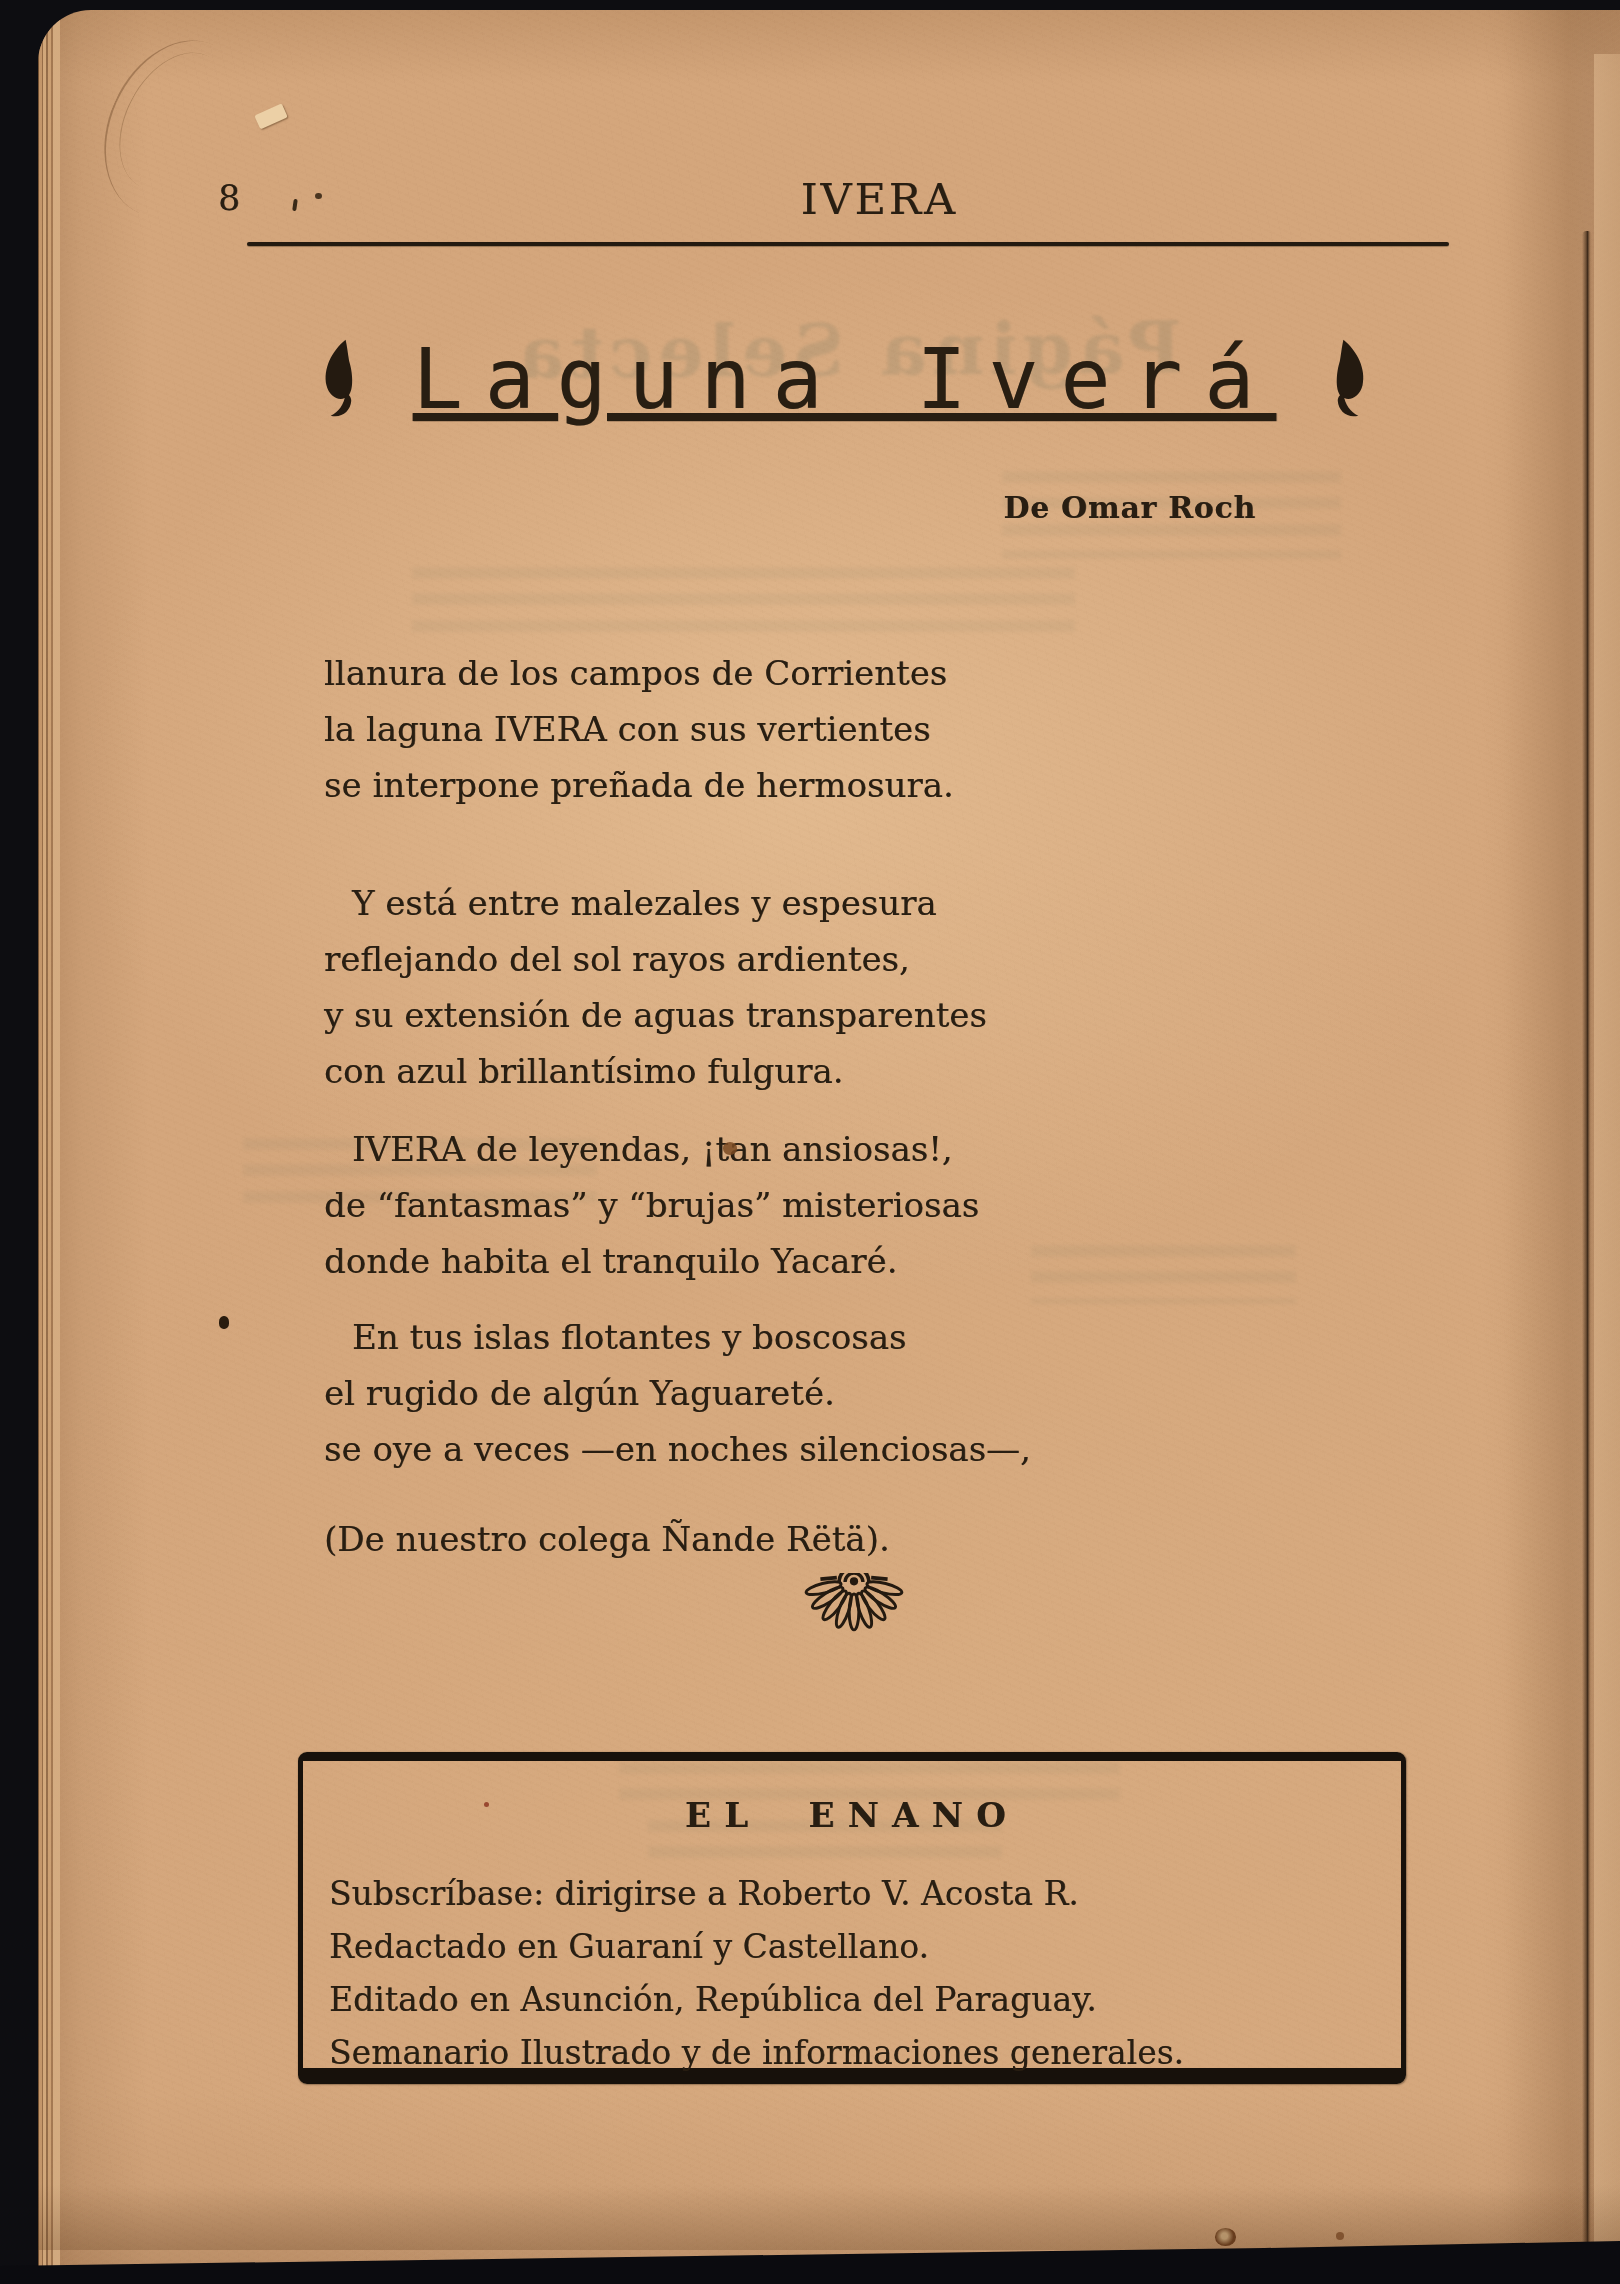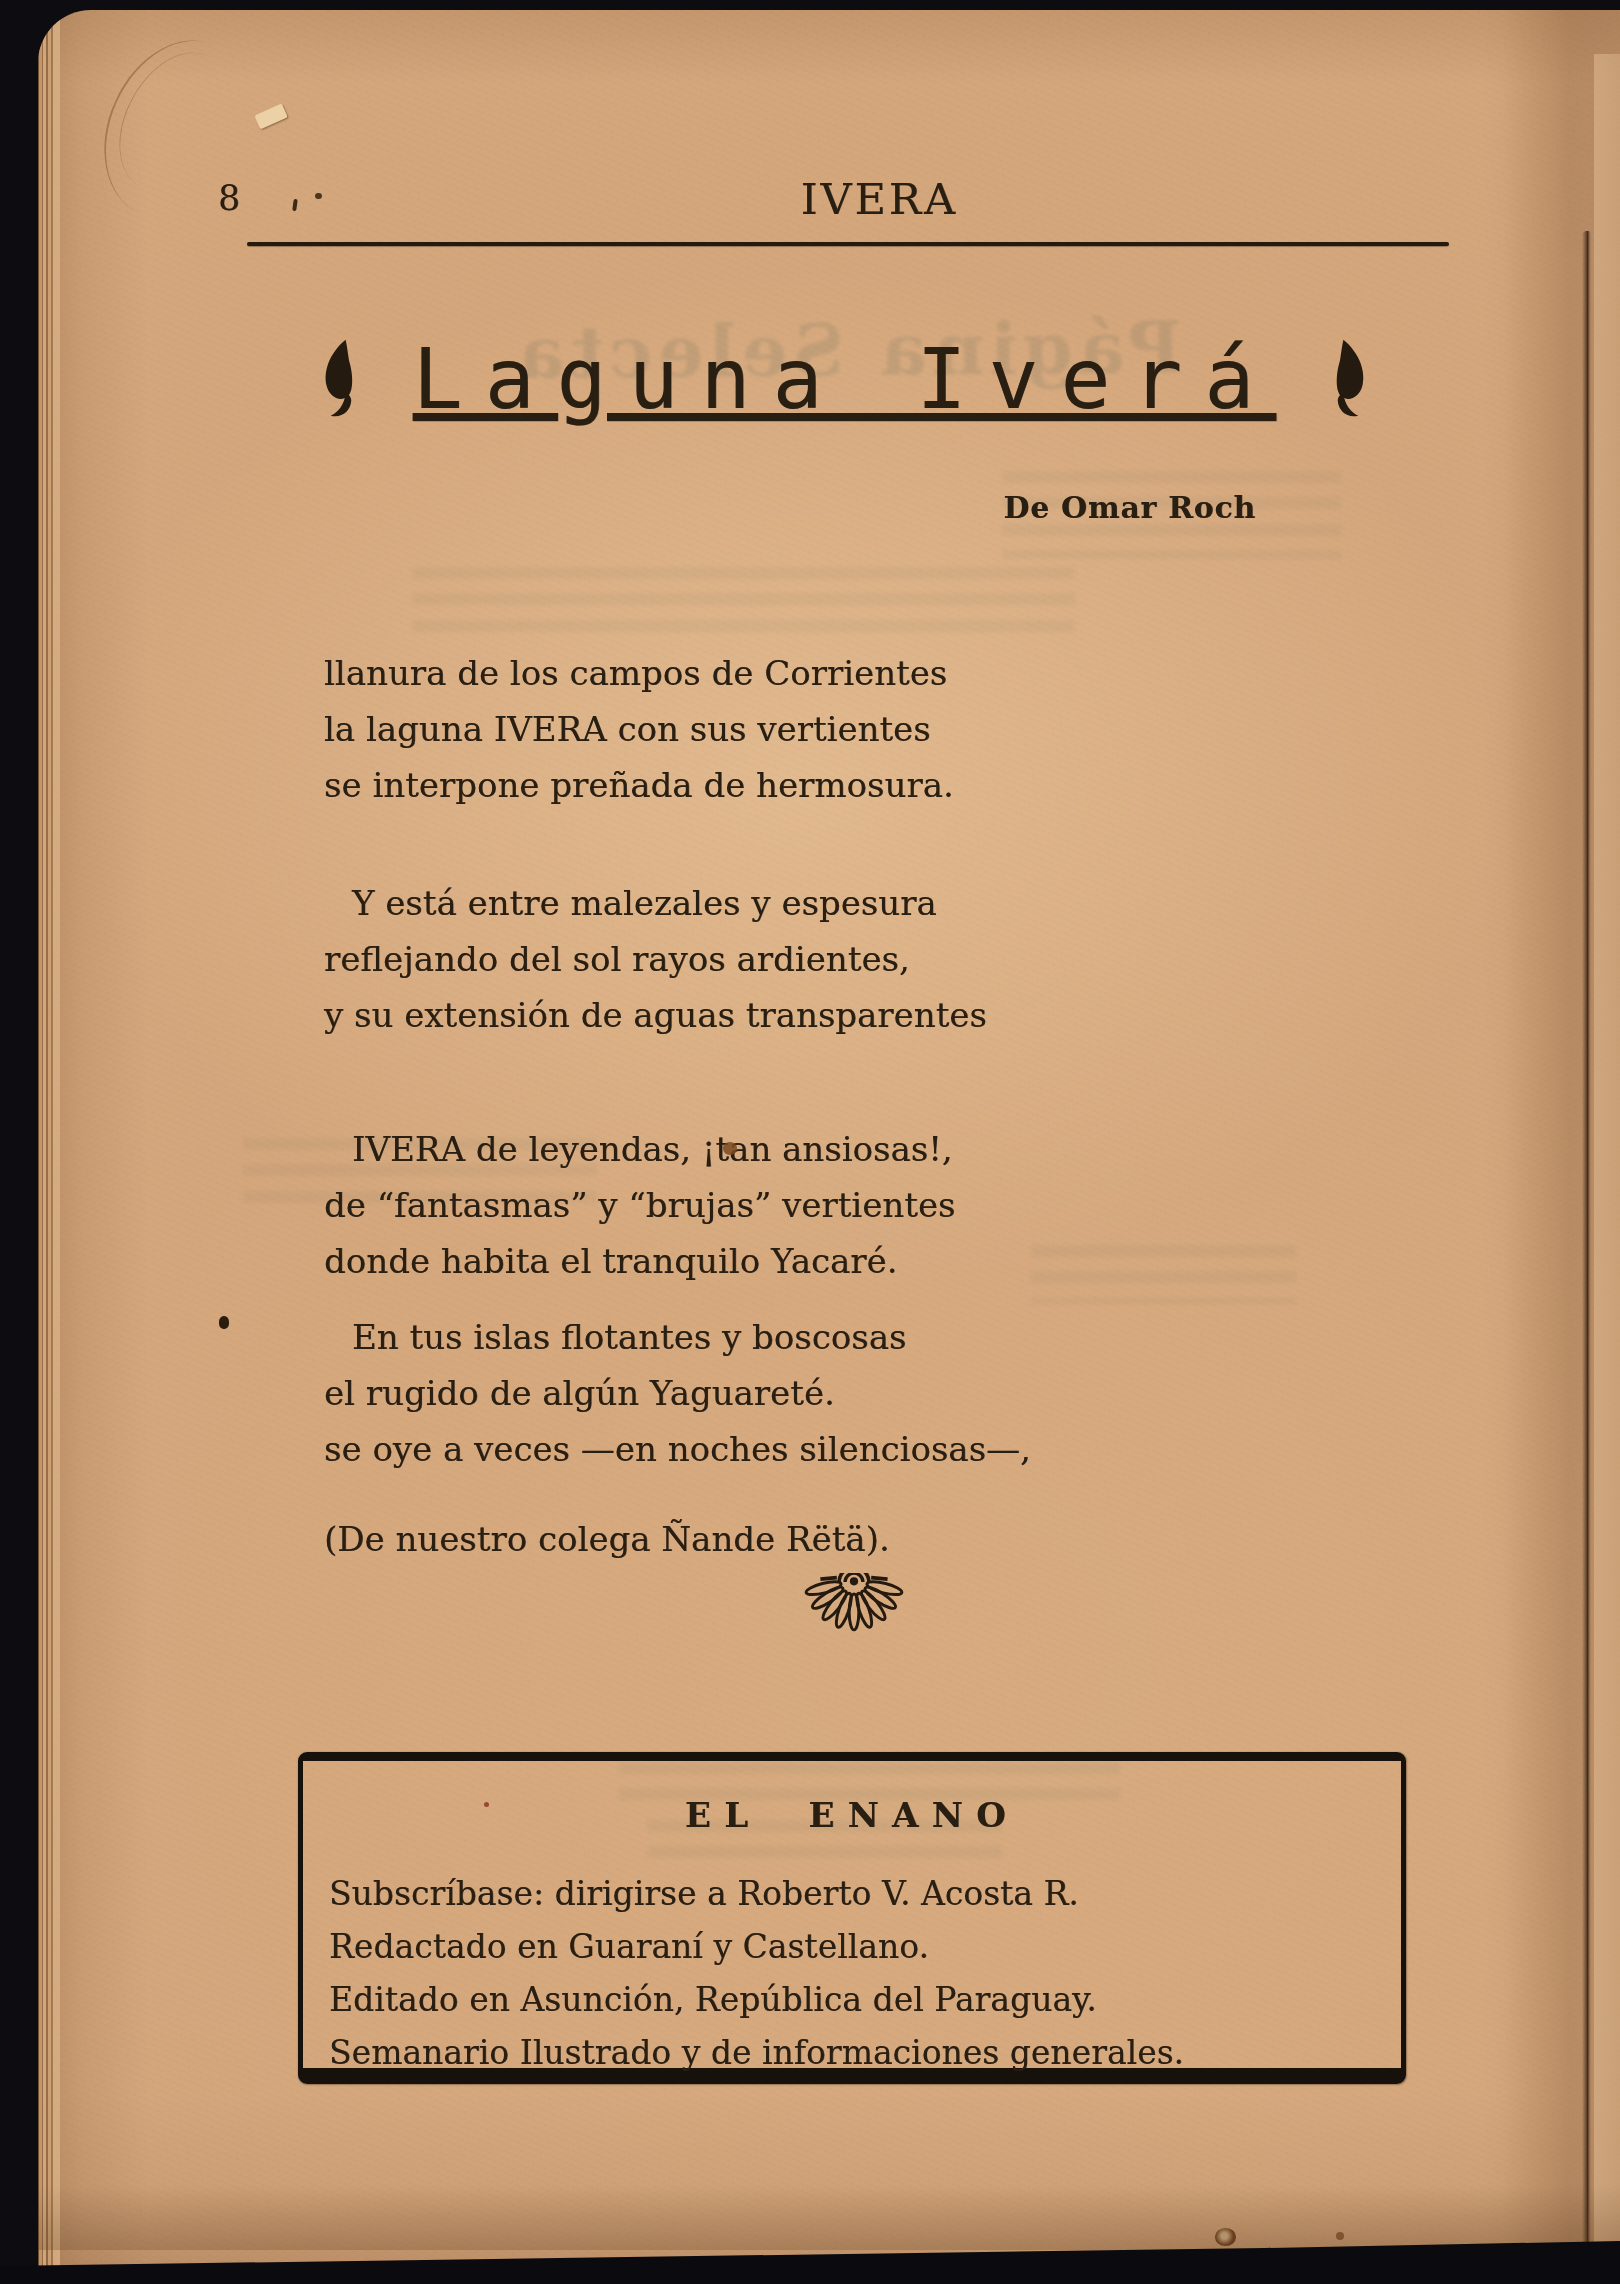--- a/index.html
+++ b/index.html
@@ -139,24 +139,25 @@
     <div class="pos poem ink">
       <div class="stanza s1">
         <div class="pline">llanura de los campos de Corrientes</div>
         <div class="pline">la laguna IVERA con sus vertientes</div>
         <div class="pline">se interpone preñada de hermosura.</div>
       </div>
       <div class="stanza s2">
         <div class="pline indent">Y está entre malezales y espesura</div>
         <div class="pline">reflejando del sol rayos ardientes,</div>
         <div class="pline">y su extensión de aguas transparentes</div>
+        <div class="pline">con azul brillantísimo fulgura.</div>
       </div>
       <div class="stanza s3">
         <div class="pline indent">IVERA de leyendas, ¡tan ansiosas!,</div>
-        <div class="pline">de “fantasmas” y “brujas” vertientes</div>
+        <div class="pline">de “fantasmas” y “brujas” misteriosas</div>
         <div class="pline">donde habita el tranquilo Yacaré.</div>
       </div>
       <div class="stanza s4">
         <div class="pline indent">En tus islas flotantes y boscosas</div>
         <div class="pline">el rugido de algún Yaguareté.</div>
         <div class="pline">se oye a veces —en noches silenciosas—,</div>
       </div>
       <div class="attrib">(De nuestro colega Ñande Rëtä).</div>
     </div>
 

